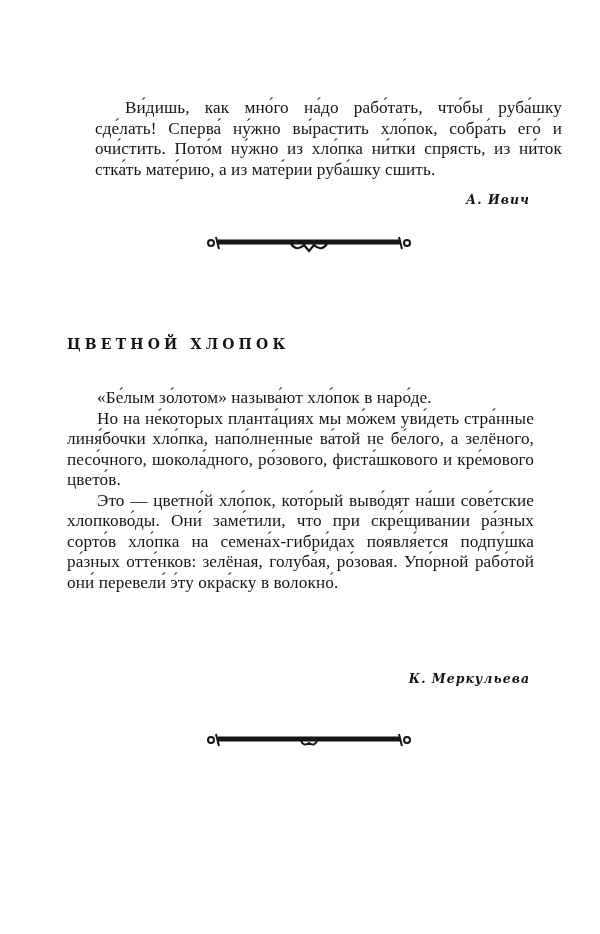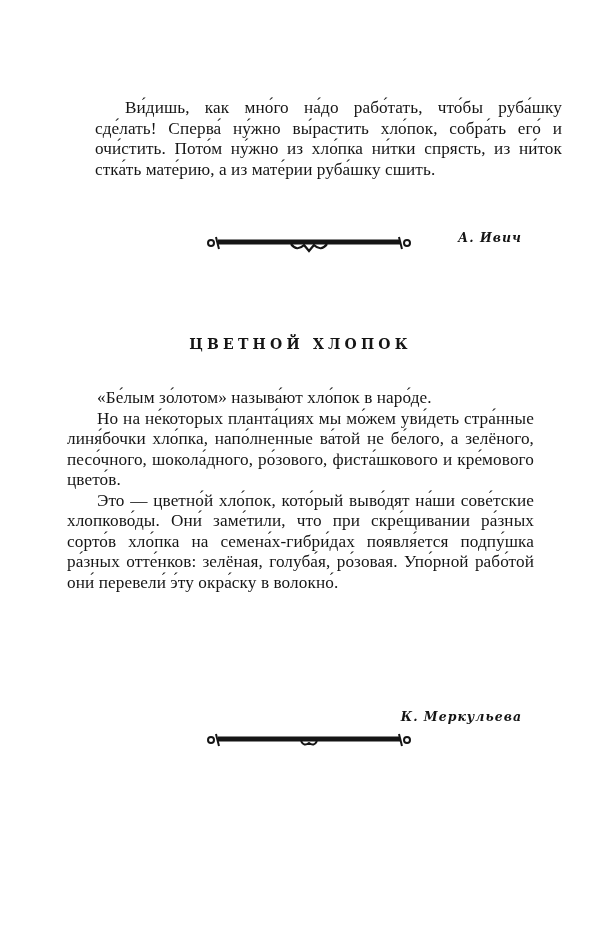--- a/index.html
+++ b/index.html
@@ -31,45 +31,43 @@
     }
     .block1 {
       position: absolute;
       top: 98px;
       left: 0;
       width: 467px;
       margin-left: 28px;
     }
     .author {
       position: absolute;
-      right: 12px;
+      right: 4px;
       font-family: "DejaVu Serif", "Liberation Serif", serif;
       font-weight: bold;
       font-style: italic;
       font-size: 12.5px;
       letter-spacing: 1px;
       white-space: nowrap;
-      margin-top: 38px;
     }
     .author1 { top: 192px; }
     .author2 { top: 671px; }
     .ornament {
       position: absolute;
       left: 139px;
       width: 206px;
       height: 20px;
     }
     .ornament1 { top: 233px; }
     .ornament2 { top: 730px; }
     .title {
       position: absolute;
       top: 336px;
       left: 0;
       width: 467px;
-      text-align: center;
       font-family: "DejaVu Serif", "Liberation Serif", serif;
       font-weight: bold;
       font-size: 14px;
       letter-spacing: 4.2px;
     }
     .block2 {
       position: absolute;
       top: 388px;
       left: 0;
       width: 467px;

